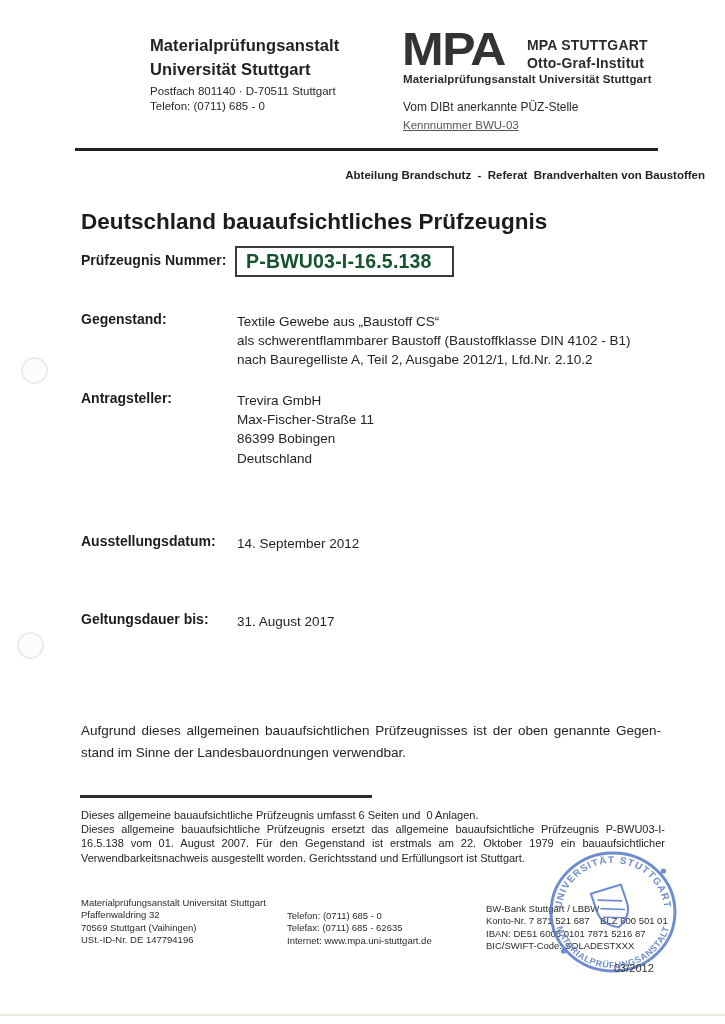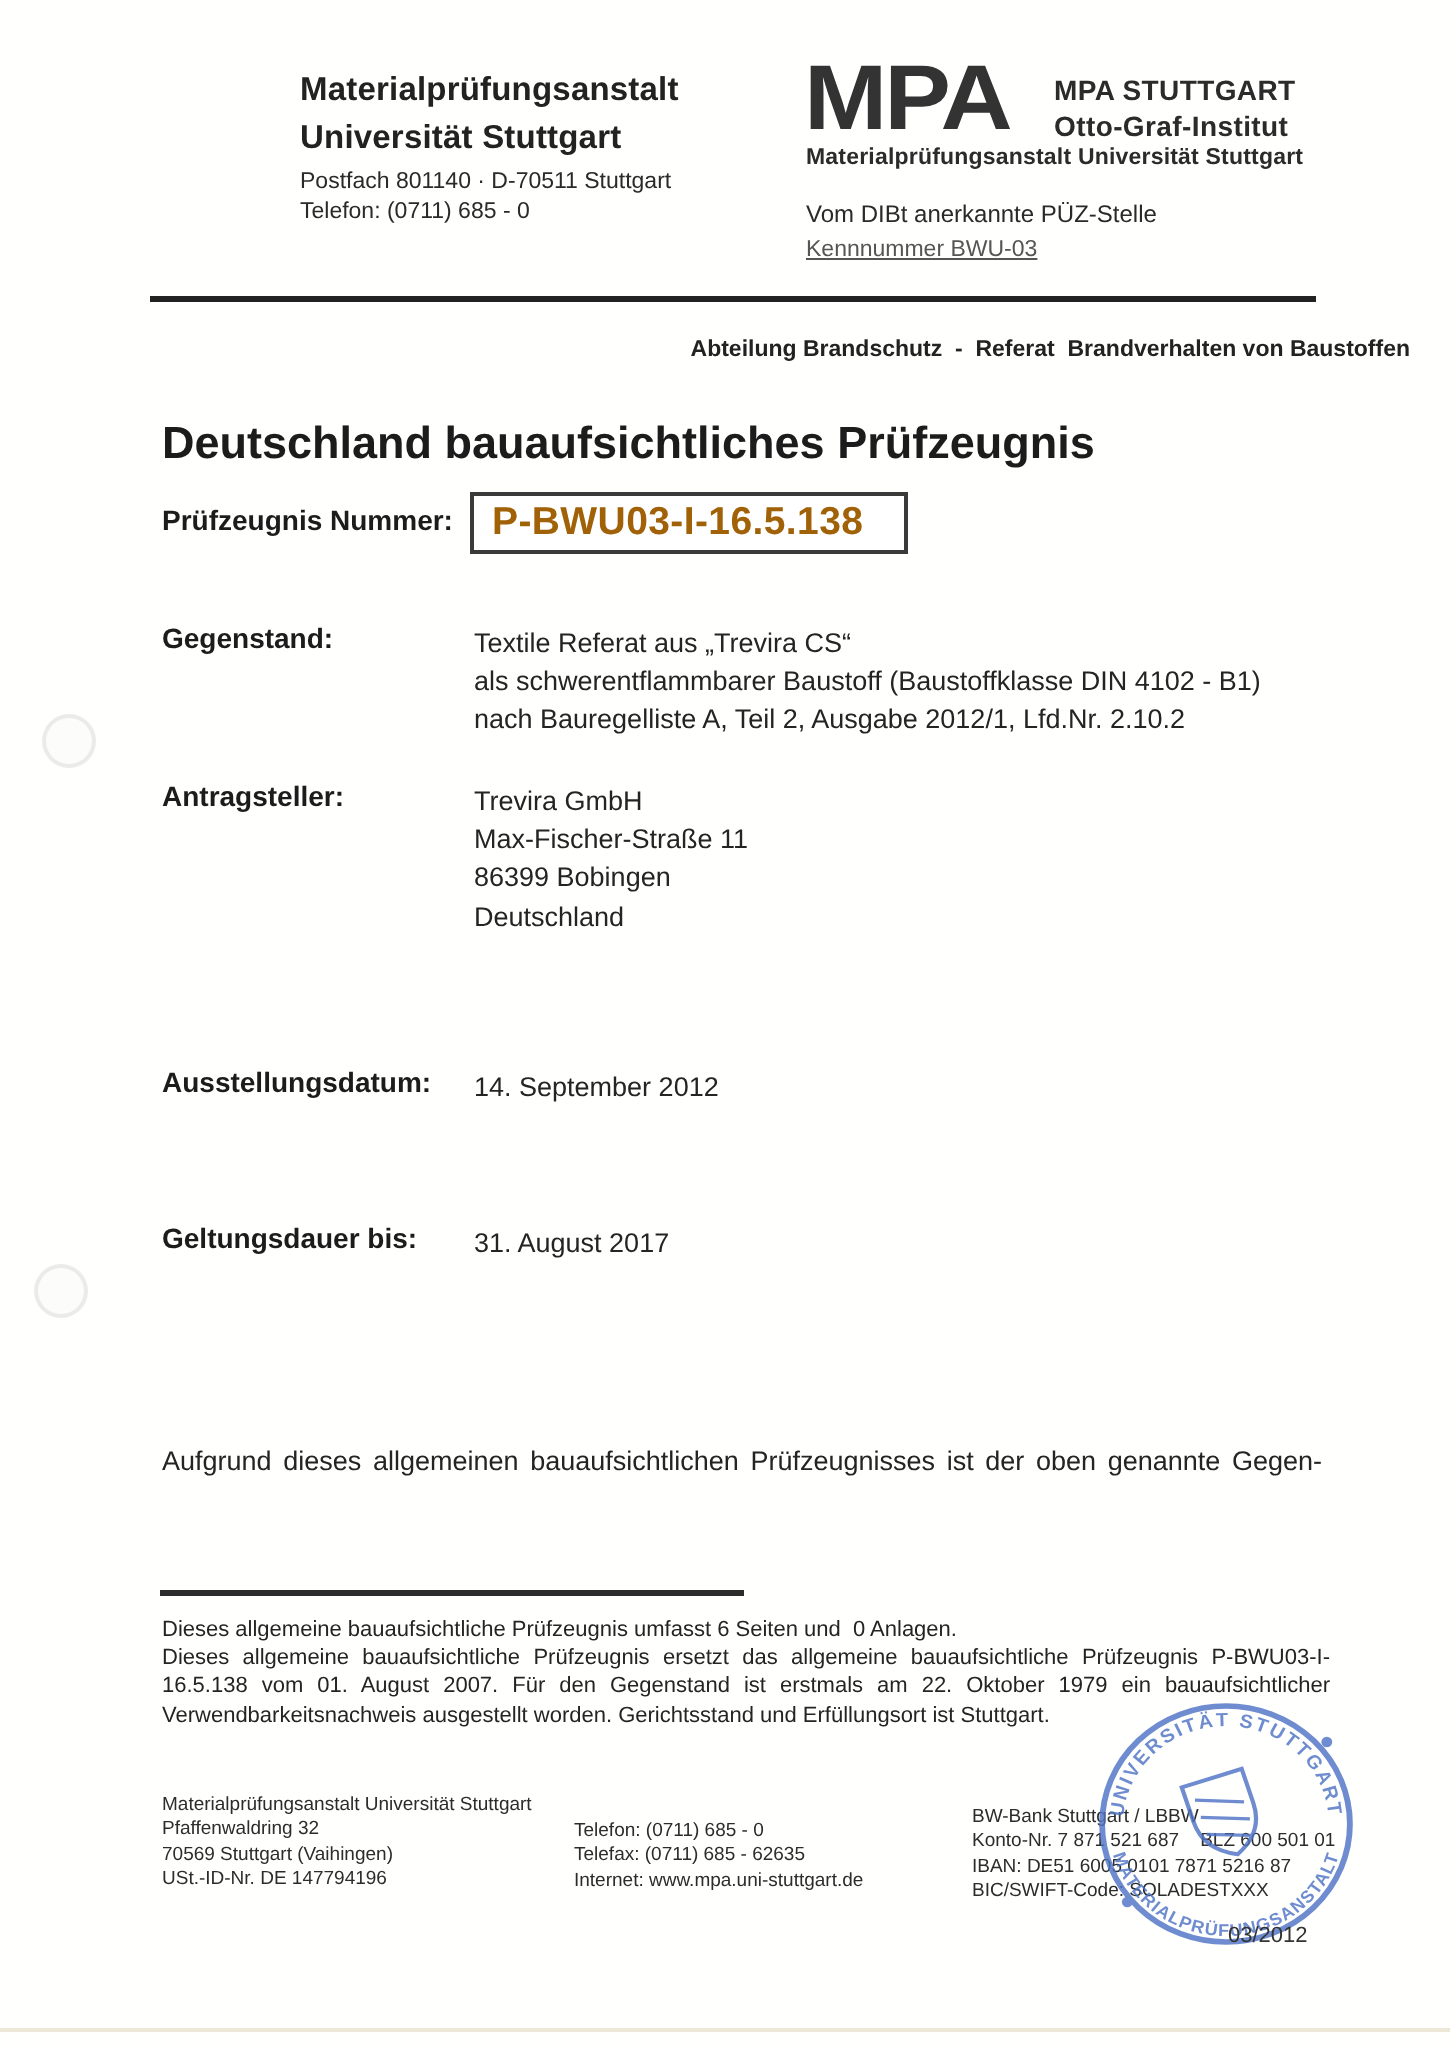--- a/index.html
+++ b/index.html
@@ -42,21 +42,21 @@
   .dept-line { right: 20px; top: 169px; font-size: 11.5px; font-weight: bold; color: #222; }
 
   
   .doc-title { left: 81px; top: 209px; font-size: 22.5px; font-weight: bold; color: #1c1c1c; }
   .cert-label { left: 81px; top: 252px; font-size: 14px; font-weight: bold; color: #1c1c1c; }
   .cert-box {
     left: 235px; top: 246px; width: 219px; height: 31px;
     border: 2px solid #3a3a3a;
     display: flex; align-items: center;
     padding-left: 9px;
-    font-size: 19.5px; font-weight: bold; color: #a16207;
+    font-size: 19.5px; font-weight: bold; color: #14532d;
     letter-spacing: 0.2px;
     background: #fff;
   }
 
   
   .fld-label { left: 81px; font-size: 14px; font-weight: bold; color: #1c1c1c; }
   .fld-value { left: 237px; font-size: 13.5px; color: #242424; line-height: 19.2px; }
 
   
   .punch {
@@ -111,21 +111,21 @@
   <div class="abs rule-top"></div>
 
   <div class="abs dept-line pre">Abteilung Brandschutz  -  Referat  Brandverhalten von Baustoffen</div>
 
   <h1 class="abs doc-title">Deutschland bauaufsichtliches Prüfzeugnis</h1>
   <div class="abs cert-label">Prüfzeugnis Nummer:</div>
   <div class="abs cert-box">P-BWU03-I-16.5.138</div>
 
   <div class="abs fld-label" style="top:311px">Gegenstand:</div>
   <div class="abs fld-value" style="top:312px">
-    <div>Textile Referat aus „Trevira CS“</div>
+    <div>Textile Gewebe aus „Baustoff CS“</div>
     <div>als schwerentflammbarer Baustoff (Baustoffklasse DIN 4102 - B1)</div>
     <div>nach Bauregelliste A, Teil 2, Ausgabe 2012/1, Lfd.Nr. 2.10.2</div>
   </div>
 
   <div class="abs fld-label" style="top:390px">Antragsteller:</div>
   <div class="abs fld-value" style="top:391px">
     <div>Trevira GmbH</div>
     <div>Max-Fischer-Straße 11</div>
     <div>86399 Bobingen</div>
     <div>Deutschland</div>
@@ -135,20 +135,21 @@
   <div class="abs fld-value" style="top:534px">14. September 2012</div>
 
   <div class="abs fld-label" style="top:611px">Geltungsdauer bis:</div>
   <div class="abs fld-value" style="top:612px">31. August 2017</div>
 
   <div class="abs punch" style="left:21px; top:357px"></div>
   <div class="abs punch" style="left:17px; top:632px"></div>
 
   <div class="abs statement" style="top:720px">
     <div class="just">Aufgrund dieses allgemeinen bauaufsichtlichen Prüfzeugnisses ist der oben genannte Gegen-</div>
+    <div>stand im Sinne der Landesbauordnungen verwendbar.</div>
   </div>
 
   <div class="abs rule-short"></div>
 
   <div class="abs smallprint" style="top:808px">
     <div class="pre">Dieses allgemeine bauaufsichtliche Prüfzeugnis umfasst 6 Seiten und  0 Anlagen.</div>
     <div class="just">Dieses allgemeine bauaufsichtliche Prüfzeugnis ersetzt das allgemeine bauaufsichtliche Prüfzeugnis P-BWU03-I-</div>
     <div class="just">16.5.138 vom 01. August 2007. Für den Gegenstand ist erstmals am 22. Oktober 1979 ein bauaufsichtlicher</div>
     <div>Verwendbarkeitsnachweis ausgestellt worden. Gerichtsstand und Erfüllungsort ist Stuttgart.</div>
   </div>

